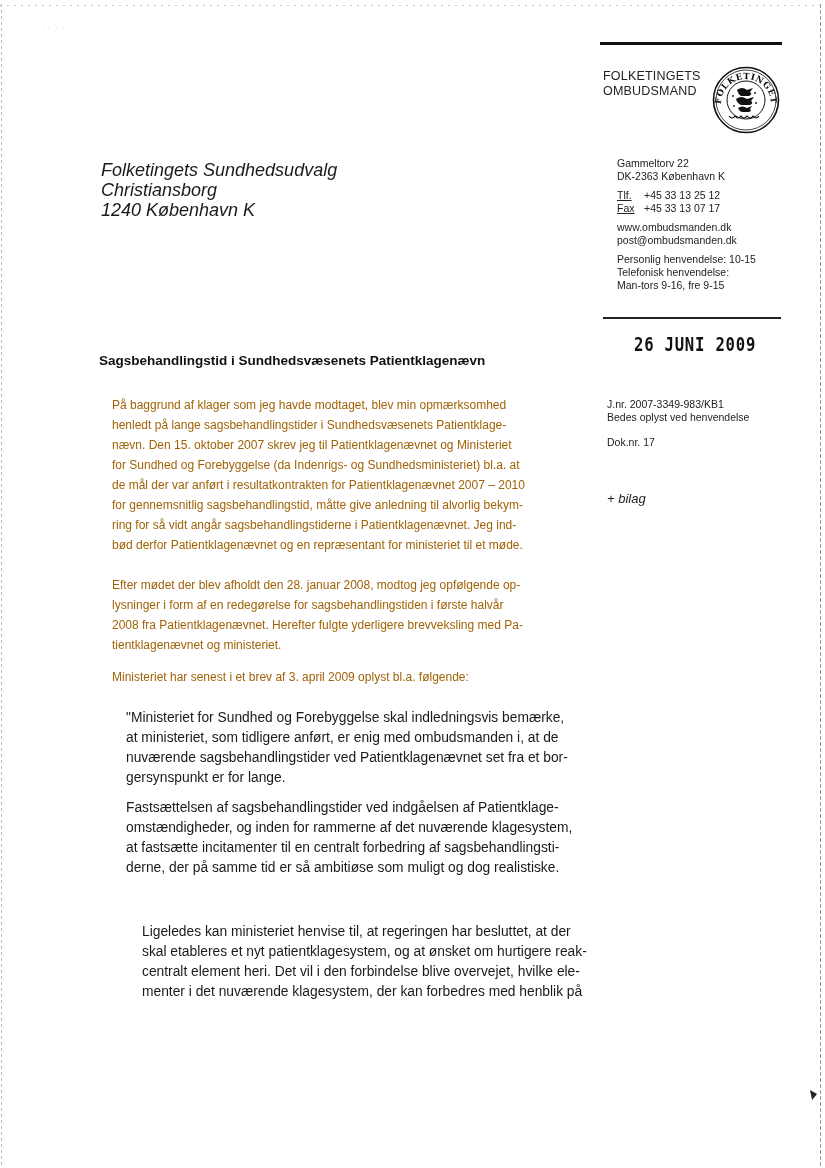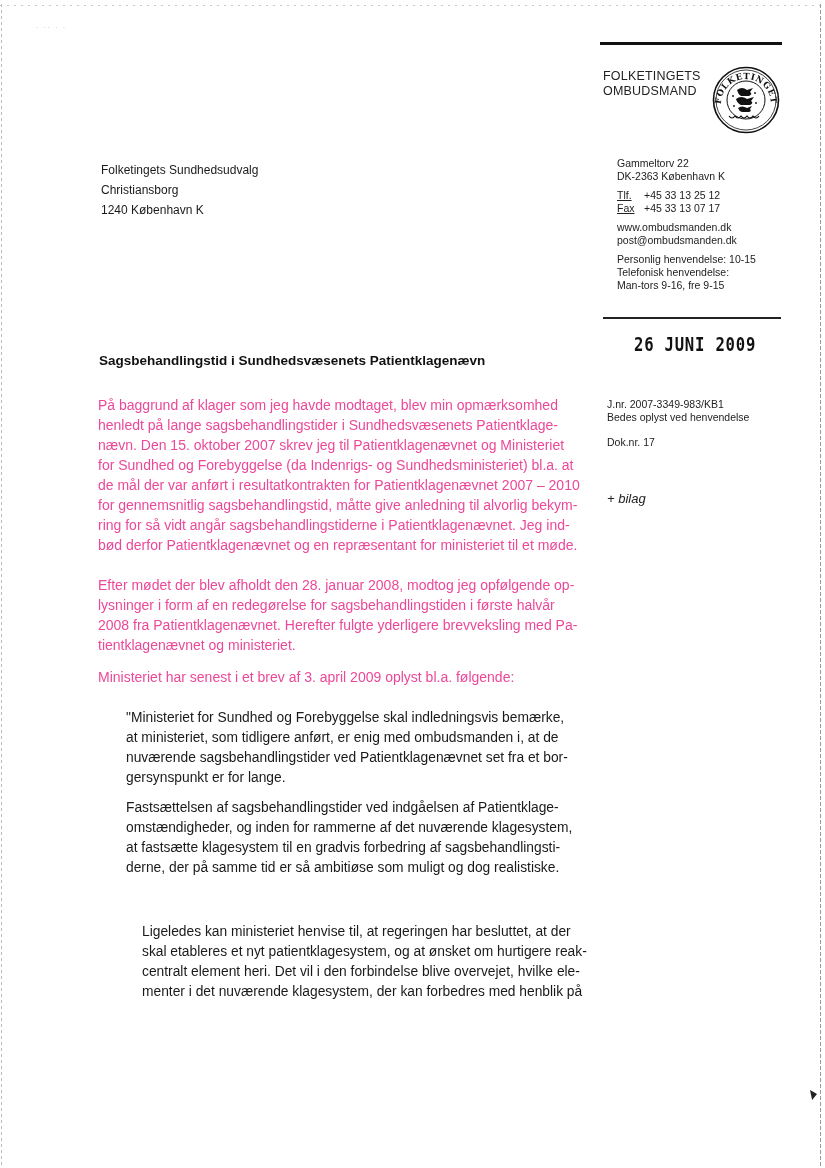--- a/index.html
+++ b/index.html
@@ -10,36 +10,36 @@
     .page-border-left { position: absolute; left: 1px; top: 4px; width: 1px; height: 1164px; background: repeating-linear-gradient(#bbb 0 3px, transparent 3px 6px); }
     .page-border-right { position: absolute; right: 4px; top: 4px; width: 1px; height: 1164px; background: repeating-linear-gradient(#999 0 4px, transparent 4px 6px); }
     .page-border-top { position: absolute; left: 0; top: 5px; width: 825px; height: 1px; background: repeating-linear-gradient(90deg, #c8c8c8 0 2px, transparent 2px 7px); }
     .scan-mark { position: absolute; left: 36px; top: 24px; font-size: 6px; color: #888; letter-spacing: 2px; }
     .scan-corner { position: absolute; right: 8px; top: 1090px; width: 7px; height: 10px; background: #222; clip-path: polygon(0 0, 100% 40%, 30% 100%); }
 
     .head-rule { position: absolute; left: 600px; top: 42px; width: 182px; height: 3px; background: #111; }
     .org-name { position: absolute; left: 603px; top: 53px; font-size: 12.5px; line-height: 15px; color: #222; letter-spacing: 0.2px; margin-top: 16px; }
     .seal { position: absolute; left: 712px; top: 66px; width: 68px; height: 68px; }
 
-    .recipient { position: absolute; left: 101px; top: 160px; font-size: 12px; line-height: 20px; color: #1a1a1a; }
+    .recipient { position: absolute; left: 101px; top: 160px; font-size: 18px; line-height: 20px; color: #1a1a1a; font-style: italic; }
 
     .contact { position: absolute; left: 617px; top: 157px; font-size: 10.5px; line-height: 13px; color: #222; }
     .contact .grp { margin-bottom: 6px; }
     .contact .lbl { display: inline-block; width: 27px; text-decoration: underline; }
     .sidebar-rule { position: absolute; left: 603px; top: 317px; width: 178px; height: 2px; background: #222; }
 
     .stamp { position: absolute; left: 634px; top: 332px; font-family: "DejaVu Sans Mono", monospace; font-weight: bold; font-size: 20px; letter-spacing: 1px; color: #111; transform: scaleX(0.78); transform-origin: left; }
 
     .ref { position: absolute; left: 607px; top: 398px; font-size: 10.5px; line-height: 13px; color: #222; }
     .dok { position: absolute; left: 607px; top: 436px; font-size: 10.5px; color: #222; }
     .bilag { position: absolute; left: 607px; top: 491px; font-size: 13px; color: #222; font-style: italic; }
 
     .subject { position: absolute; left: 99px; top: 353px; font-size: 13.5px; font-weight: bold; color: #111; }
 
-    .body-text { position: absolute; left: 98px; width: 480px; font-size: 14px; line-height: 20px; color: #ec4899; }
+    .body-text { position: absolute; left: 112px; width: 480px; font-size: 12px; line-height: 20px; color: #a16207; }
     .body-text .ln { display: block; white-space: nowrap; }
     .p1 { top: 395px; }
     .p2 { top: 575px; }
     .p3 { top: 667px; }
     .quote { position: absolute; left: 126px; width: 460px; font-size: 13.8px; line-height: 20px; color: #1a1a1a; }
     .quote .ln { display: block; white-space: nowrap; }
     .q1 { top: 708px; }
     .q2 { top: 798px; }
     .q3 { top: 922px; margin-left: 16px; }
   </style>
@@ -140,21 +140,21 @@
 <div class="quote q1">
   <span class="ln">"Ministeriet for Sundhed og Forebyggelse skal indledningsvis bemærke,</span>
   <span class="ln">at ministeriet, som tidligere anført, er enig med ombudsmanden i, at de</span>
   <span class="ln">nuværende sagsbehandlingstider ved Patientklagenævnet set fra et bor-</span>
   <span class="ln">gersynspunkt er for lange.</span>
 </div>
 
 <div class="quote q2">
   <span class="ln">Fastsættelsen af sagsbehandlingstider ved indgåelsen af Patientklage-</span>
   <span class="ln">omstændigheder, og inden for rammerne af det nuværende klagesystem,</span>
-  <span class="ln">at fastsætte klagesystem til en gradvis forbedring af sagsbehandlingsti-</span>
+  <span class="ln">at fastsætte incitamenter til en centralt forbedring af sagsbehandlingsti-</span>
   <span class="ln">derne, der på samme tid er så ambitiøse som muligt og dog realistiske.</span>
 </div>
 
 <div class="quote q3">
   <span class="ln">Ligeledes kan ministeriet henvise til, at regeringen har besluttet, at der</span>
   <span class="ln">skal etableres et nyt patientklagesystem, og at ønsket om hurtigere reak-</span>
   <span class="ln">centralt element heri. Det vil i den forbindelse blive overvejet, hvilke ele-</span>
   <span class="ln">menter i det nuværende klagesystem, der kan forbedres med henblik på</span>
 </div>
 

